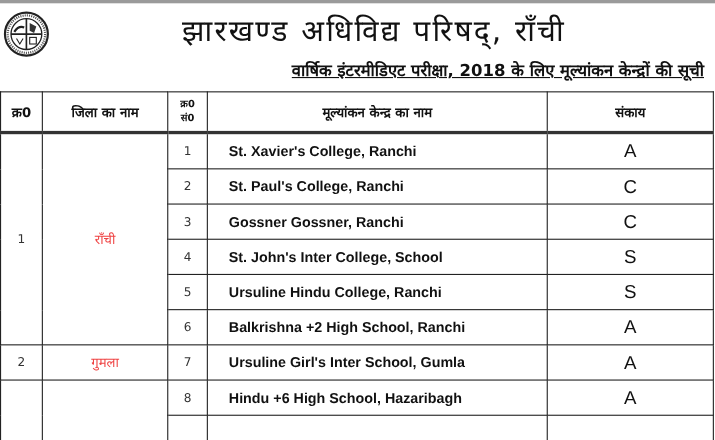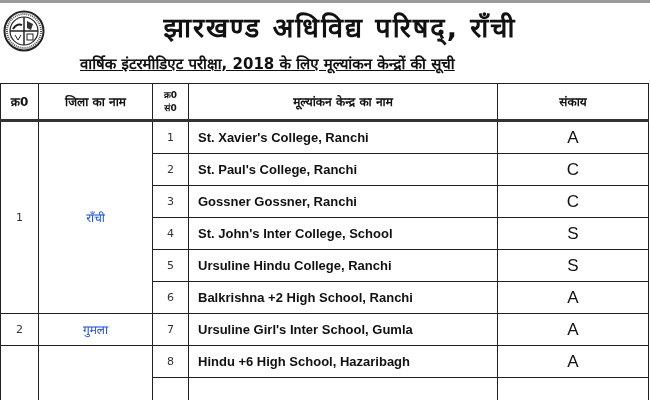--- a/index.html
+++ b/index.html
@@ -1,29 +1,29 @@
 <!DOCTYPE html>
 <html><head>
 <meta charset="utf-8">
 <style>
   html,body{margin:0;padding:0;background:#fff;}
   body{width:650px;height:400px;overflow:hidden;position:relative;font-family:"DejaVu Sans",sans-serif;color:#111;}
   .topline{position:absolute;left:0;top:0;width:650px;height:3px;background:#9a9a9a;}
   .logo{position:absolute;left:3px;top:10px;width:42px;height:42px;}
-  .title{position:absolute;left:0;top:8px;width:650px;text-align:center;font-size:27px;font-weight:bold;letter-spacing:2px;padding-left:30px;box-sizing:border-box;}
-  .subtitle{position:absolute;left:0;top:53px;width:640px;text-align:left;font-size:15px;font-weight:bold;text-decoration:underline;padding-left:80px;box-sizing:border-box;}
+  .title{position:absolute;left:0;top:8px;width:650px;text-align:center;font-size:27px;font-weight:normal;letter-spacing:2px;padding-left:30px;box-sizing:border-box;}
+  .subtitle{position:absolute;left:0;top:53px;width:640px;text-align:right;font-size:15px;font-weight:bold;text-decoration:underline;padding-left:80px;box-sizing:border-box;}
   table{position:absolute;left:0;top:83px;border-collapse:collapse;table-layout:fixed;}
   td,th{border:1.5px solid #222;padding:0;text-align:center;vertical-align:middle;}
   th{font-weight:bold;font-size:12px;height:35px;}
   th.sm{font-size:9px;line-height:13px;}
   td{height:31px;font-size:12px;}
-  td.name{text-align:left;padding-left:9px;font-family:"Liberation Sans",sans-serif;font-weight:bold;font-size:13px;}
+  td.name{text-align:left;padding-left:19px;font-family:"Liberation Sans",sans-serif;font-weight:bold;font-size:13px;}
   td.fac{font-family:"Liberation Sans",sans-serif;font-size:17px;}
   td.num{font-size:11px;color:#333;}
-  td.district{font-size:12px;color:#1d4ed8;border-bottom:1.5px solid #222;}
+  td.district{font-size:12px;color:#ef4444;border-bottom:1.5px solid #222;}
   tr.head th{border-bottom:3px solid #333;}
 </style>
 </head>
 <body>
 
 <div class="topline"></div>
 
 <svg class="logo" viewBox="0 0 42 42">
   <circle cx="21" cy="21" r="19.5" fill="none" stroke="#222" stroke-width="2"></circle>
   <circle cx="21" cy="21" r="14" fill="none" stroke="#222" stroke-width="1.2"></circle>

